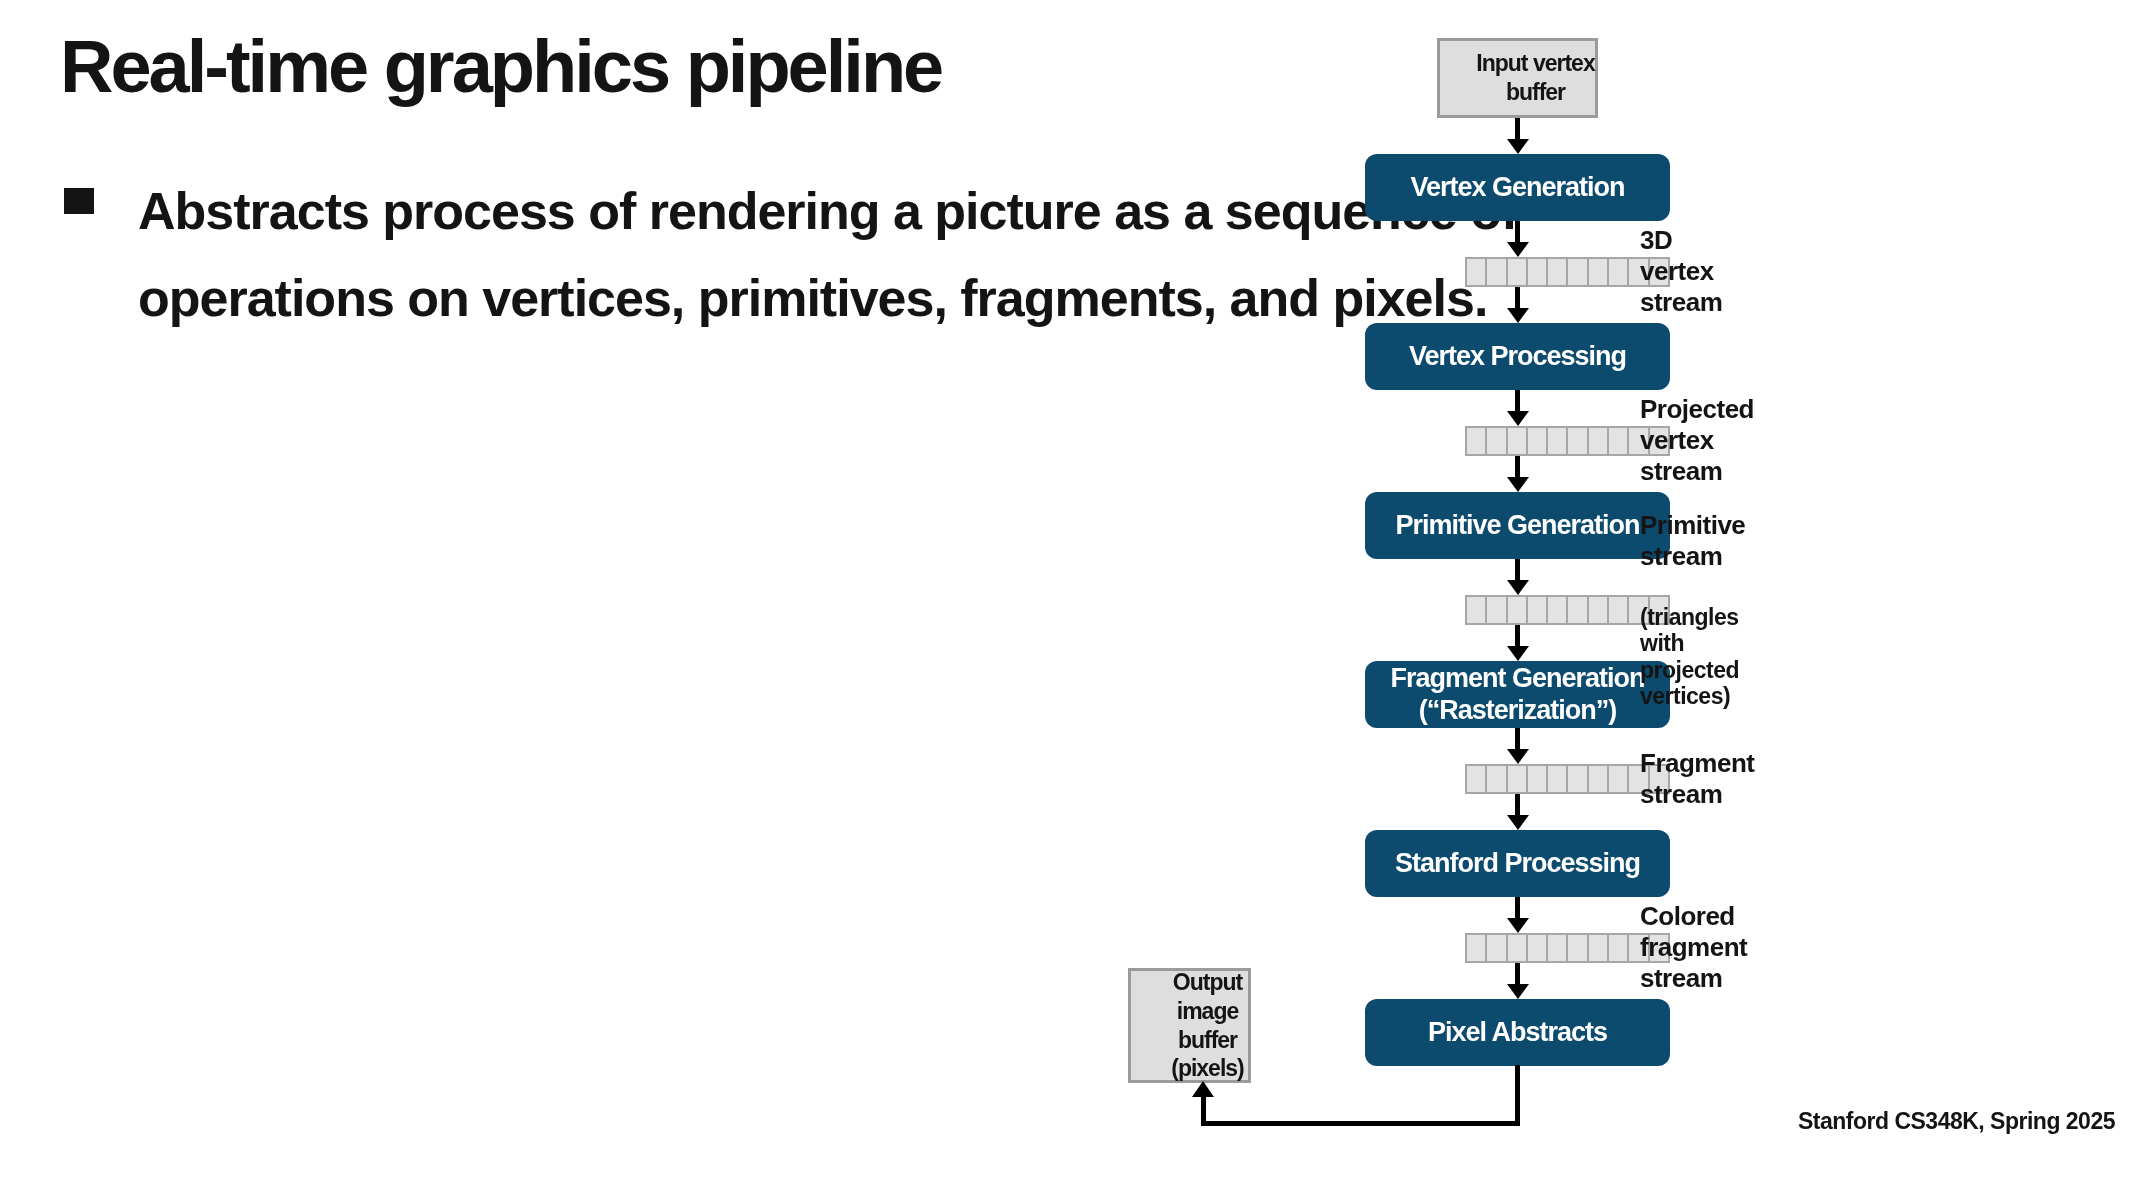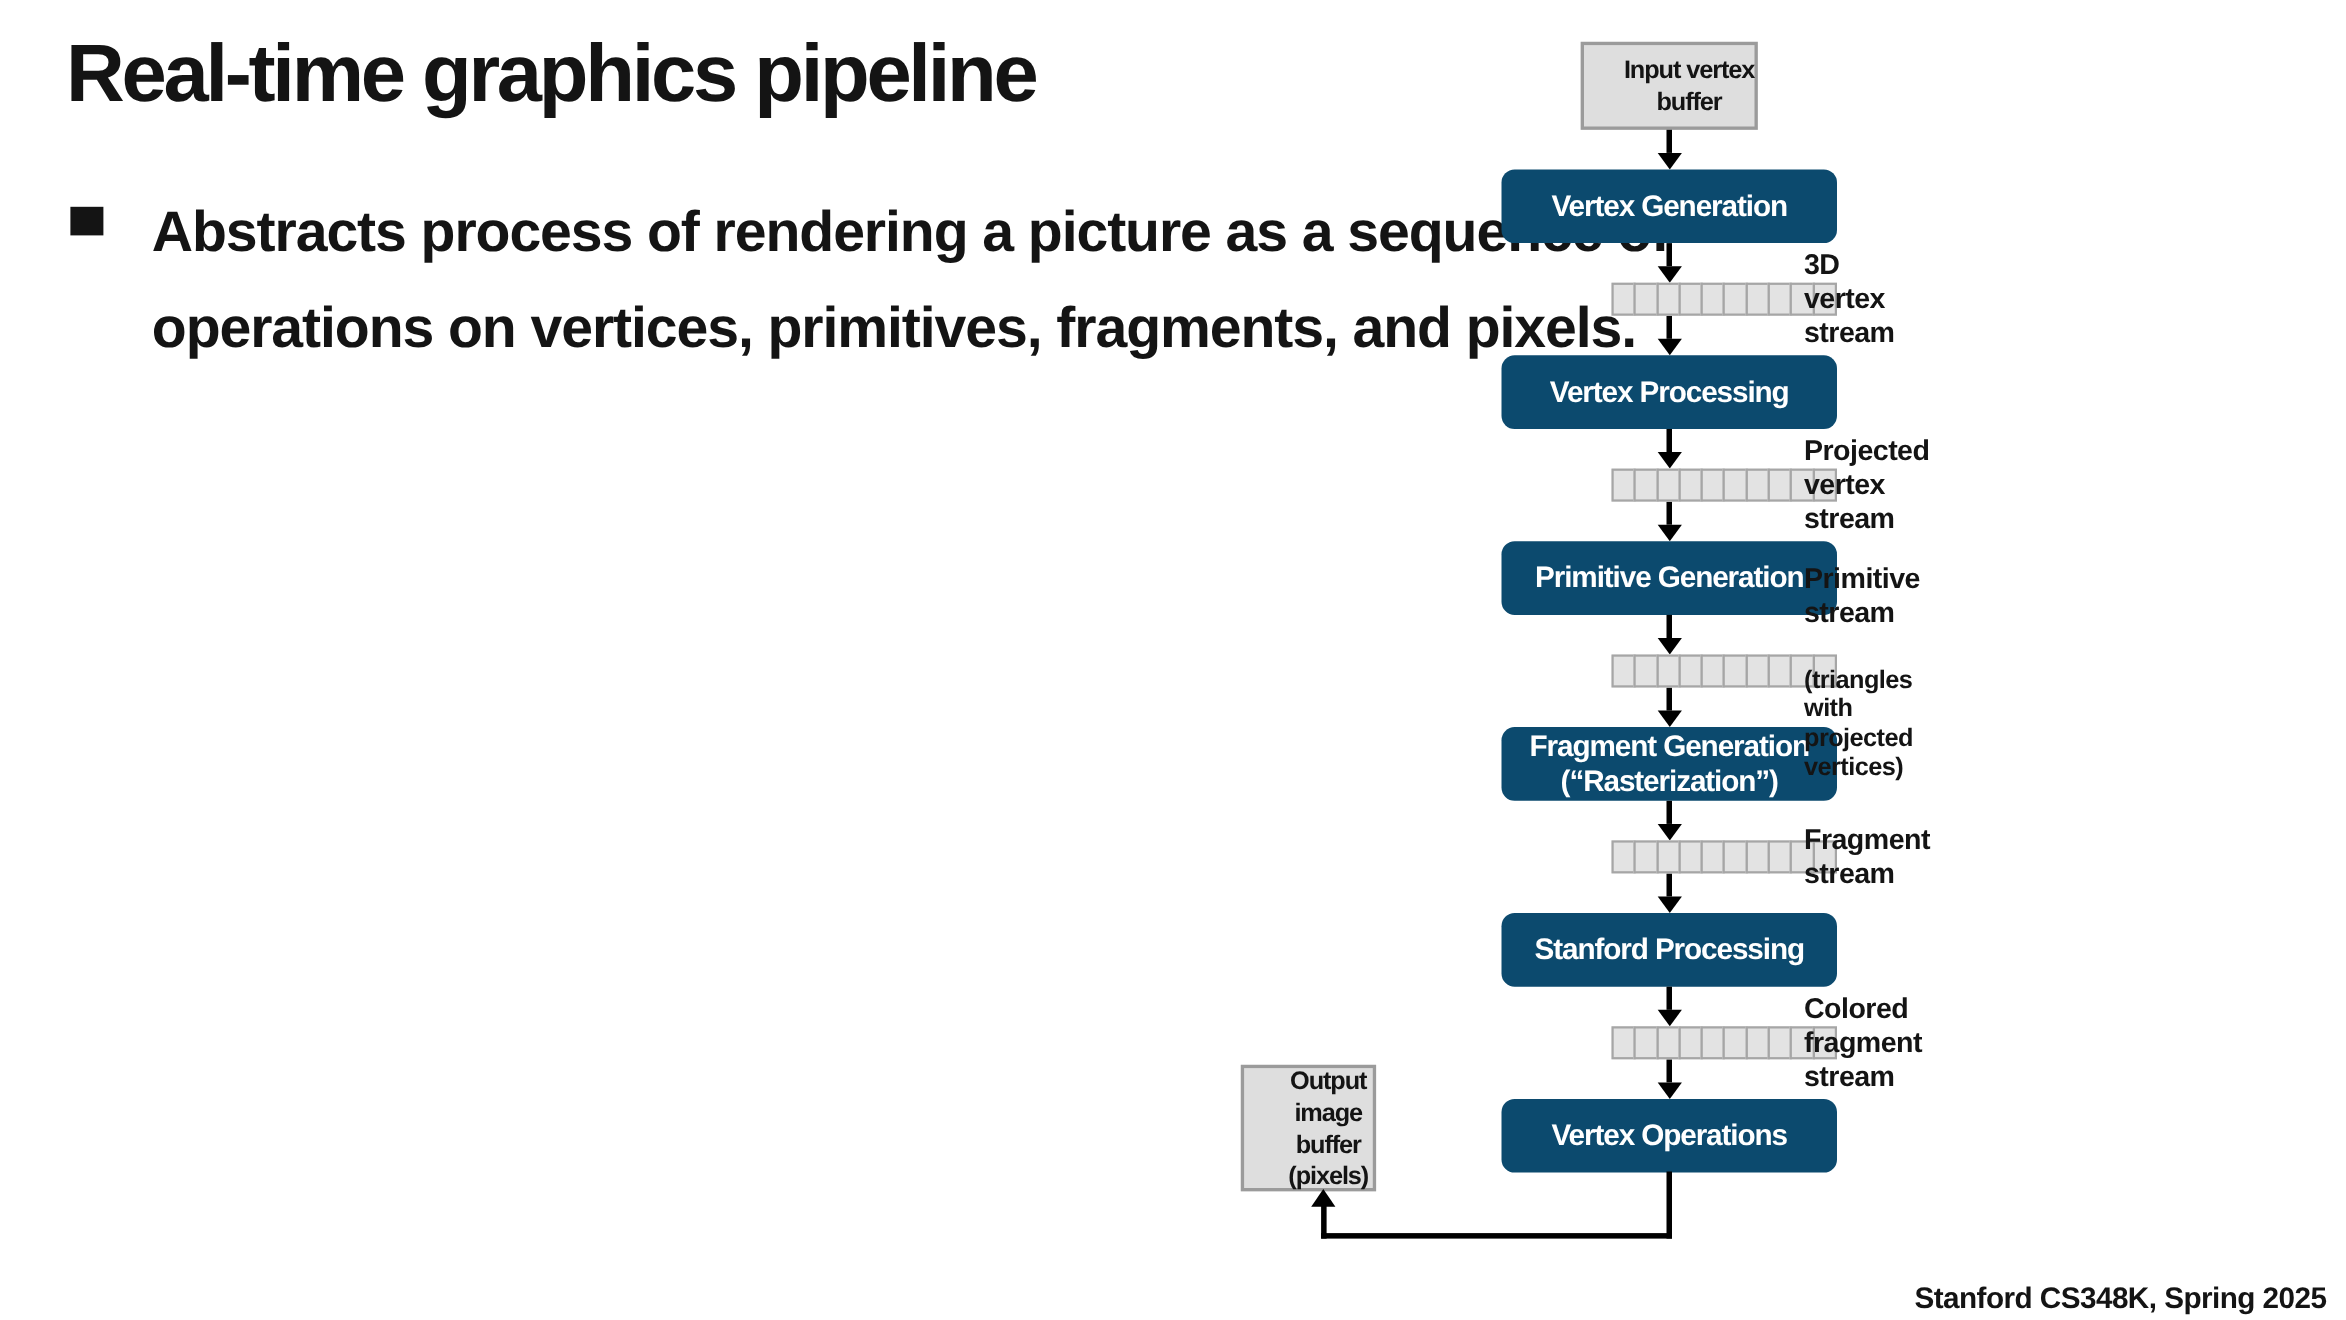--- a/index.html
+++ b/index.html
@@ -166,22 +166,22 @@
     width: 0; height: 0;
     border-left: 11px solid transparent;
     border-right: 11px solid transparent;
     border-bottom: 16px solid #000000;
   }
 
   
   .footer {
     position: absolute;
     right: 18px;
-    top: 1165px;
-    font-size: 27px;
+    top: 1108px;
+    font-size: 23px;
     font-weight: bold;
     letter-spacing: -0.5px;
     color: #141414;
     white-space: nowrap;
   }
 </style>
 </head>
 <body>
 
 <div class="slide">
@@ -344,21 +344,21 @@
         </div>
       <div class="stream-label">Colored fragment
 stream</div>
     </div>
 
     <div class="varrow">
         <div class="shaft"></div>
         <div class="head"></div>
       </div>
 
-    <div class="stage">Vertex Operations</div>
+    <div class="stage">Pixel Abstracts</div>
 
   </div>
 
   <div class="buffer output-buffer">Output image
 buffer
 (pixels)</div>
 
   <div class="conn conn-v1"></div>
   <div class="conn conn-h"></div>
   <div class="conn conn-v2"></div>

